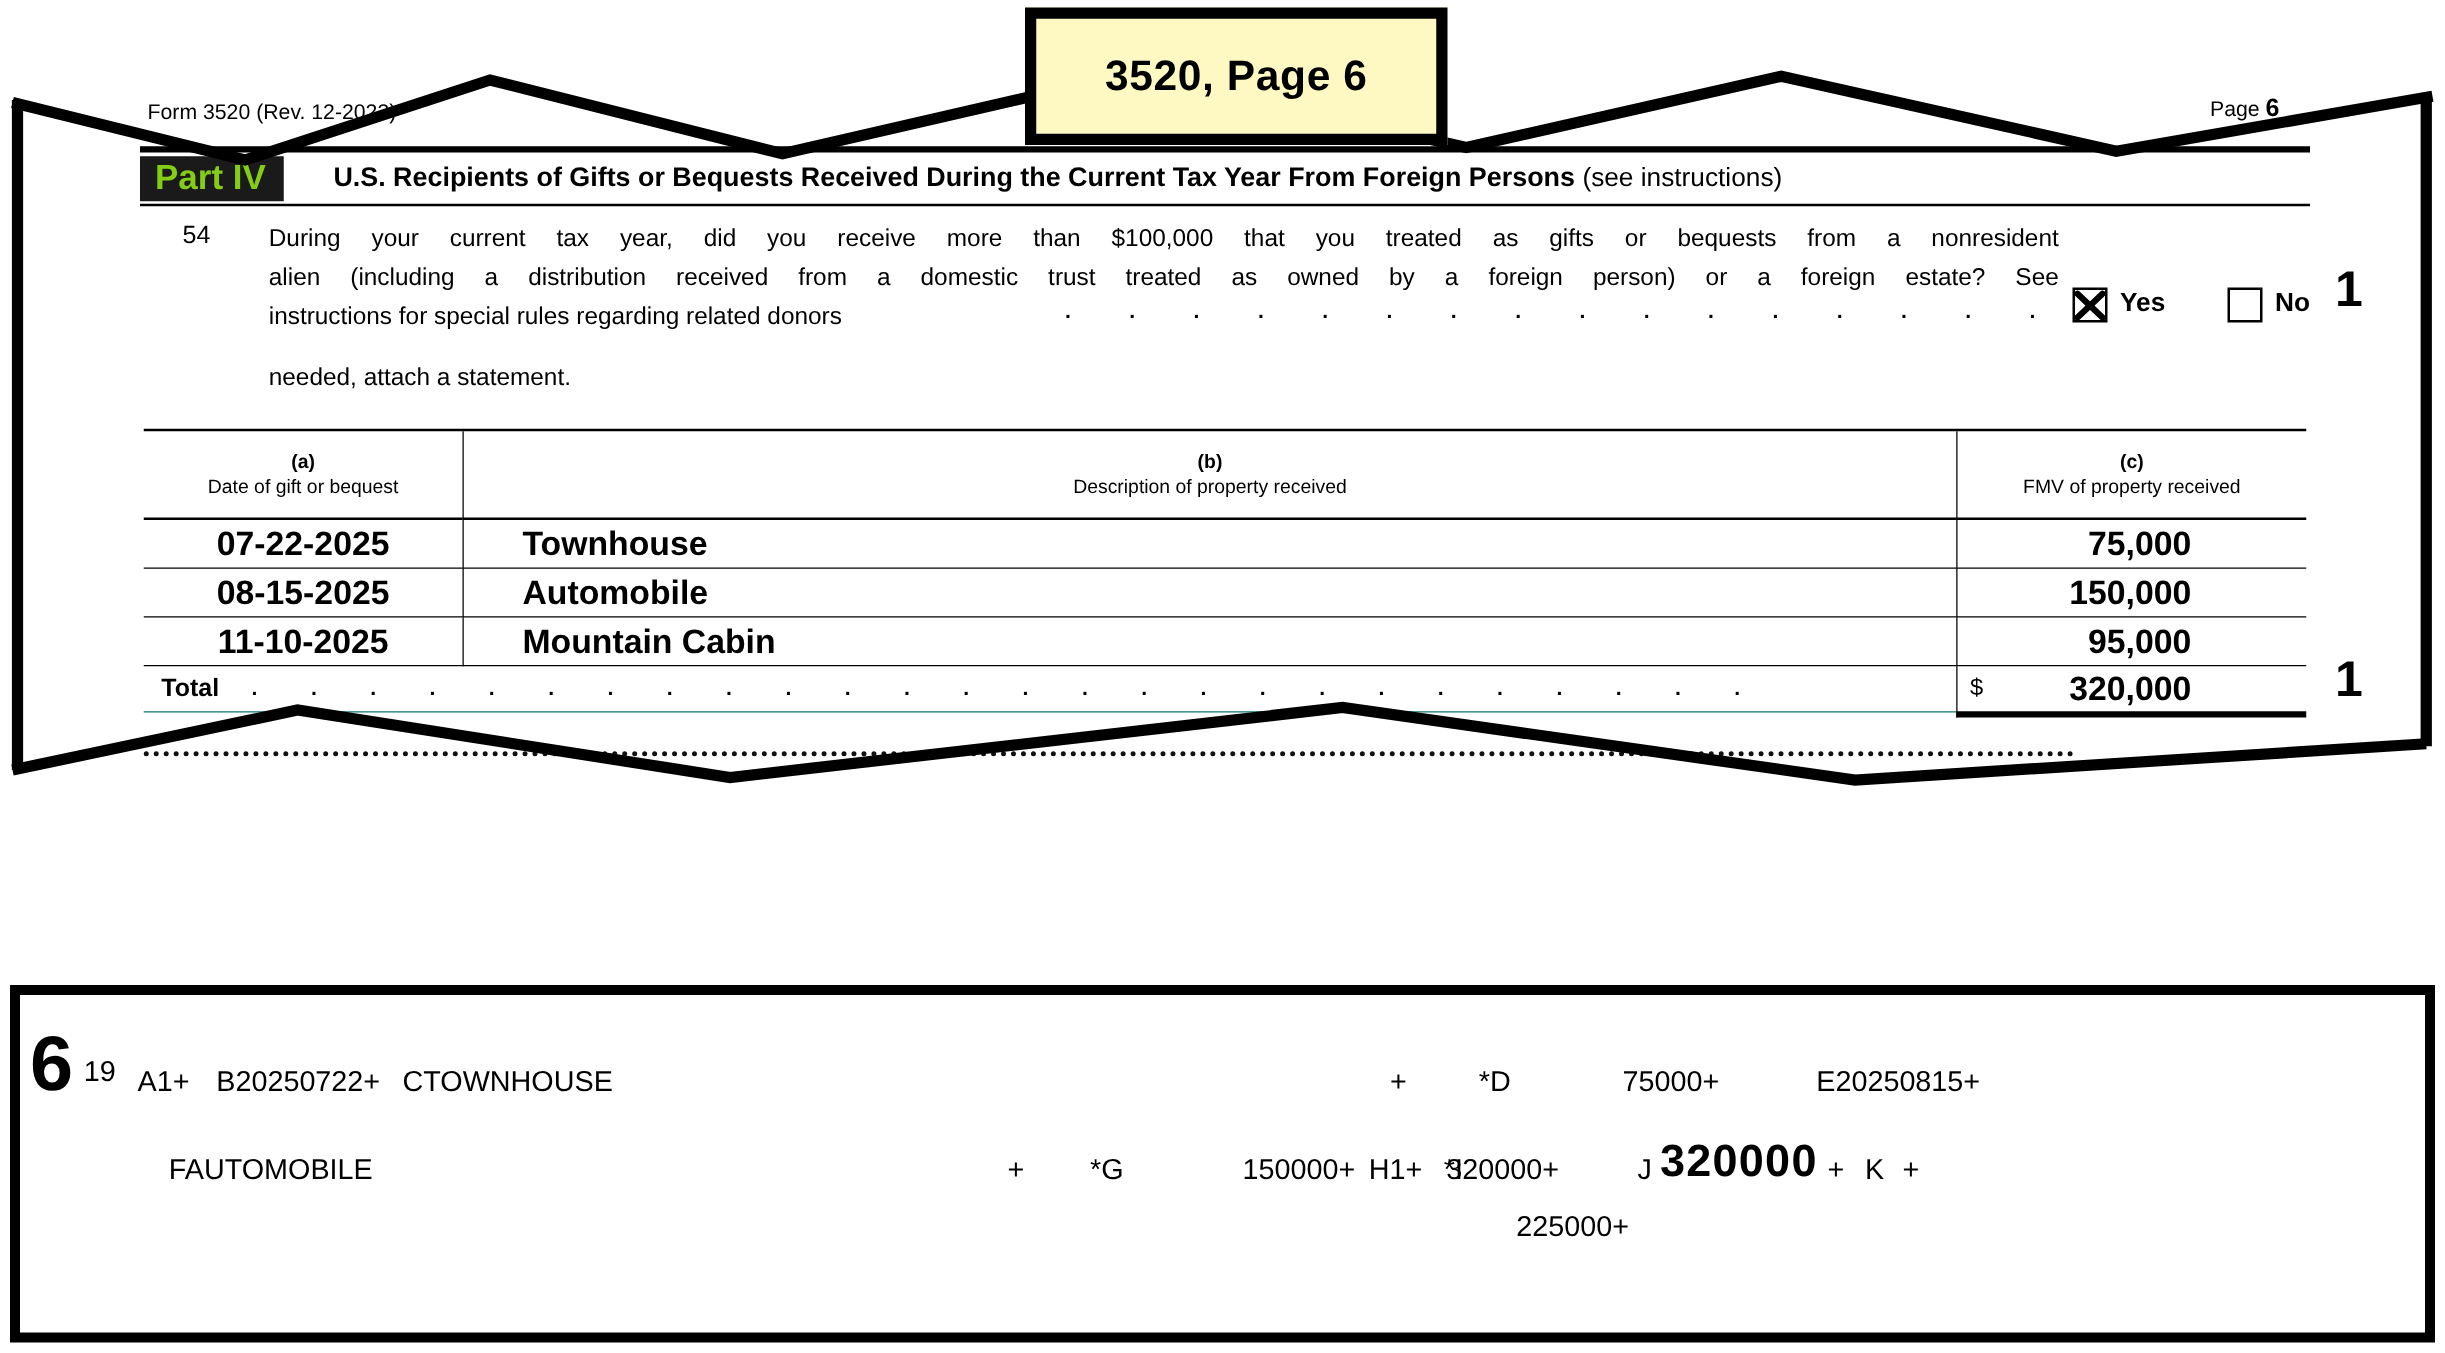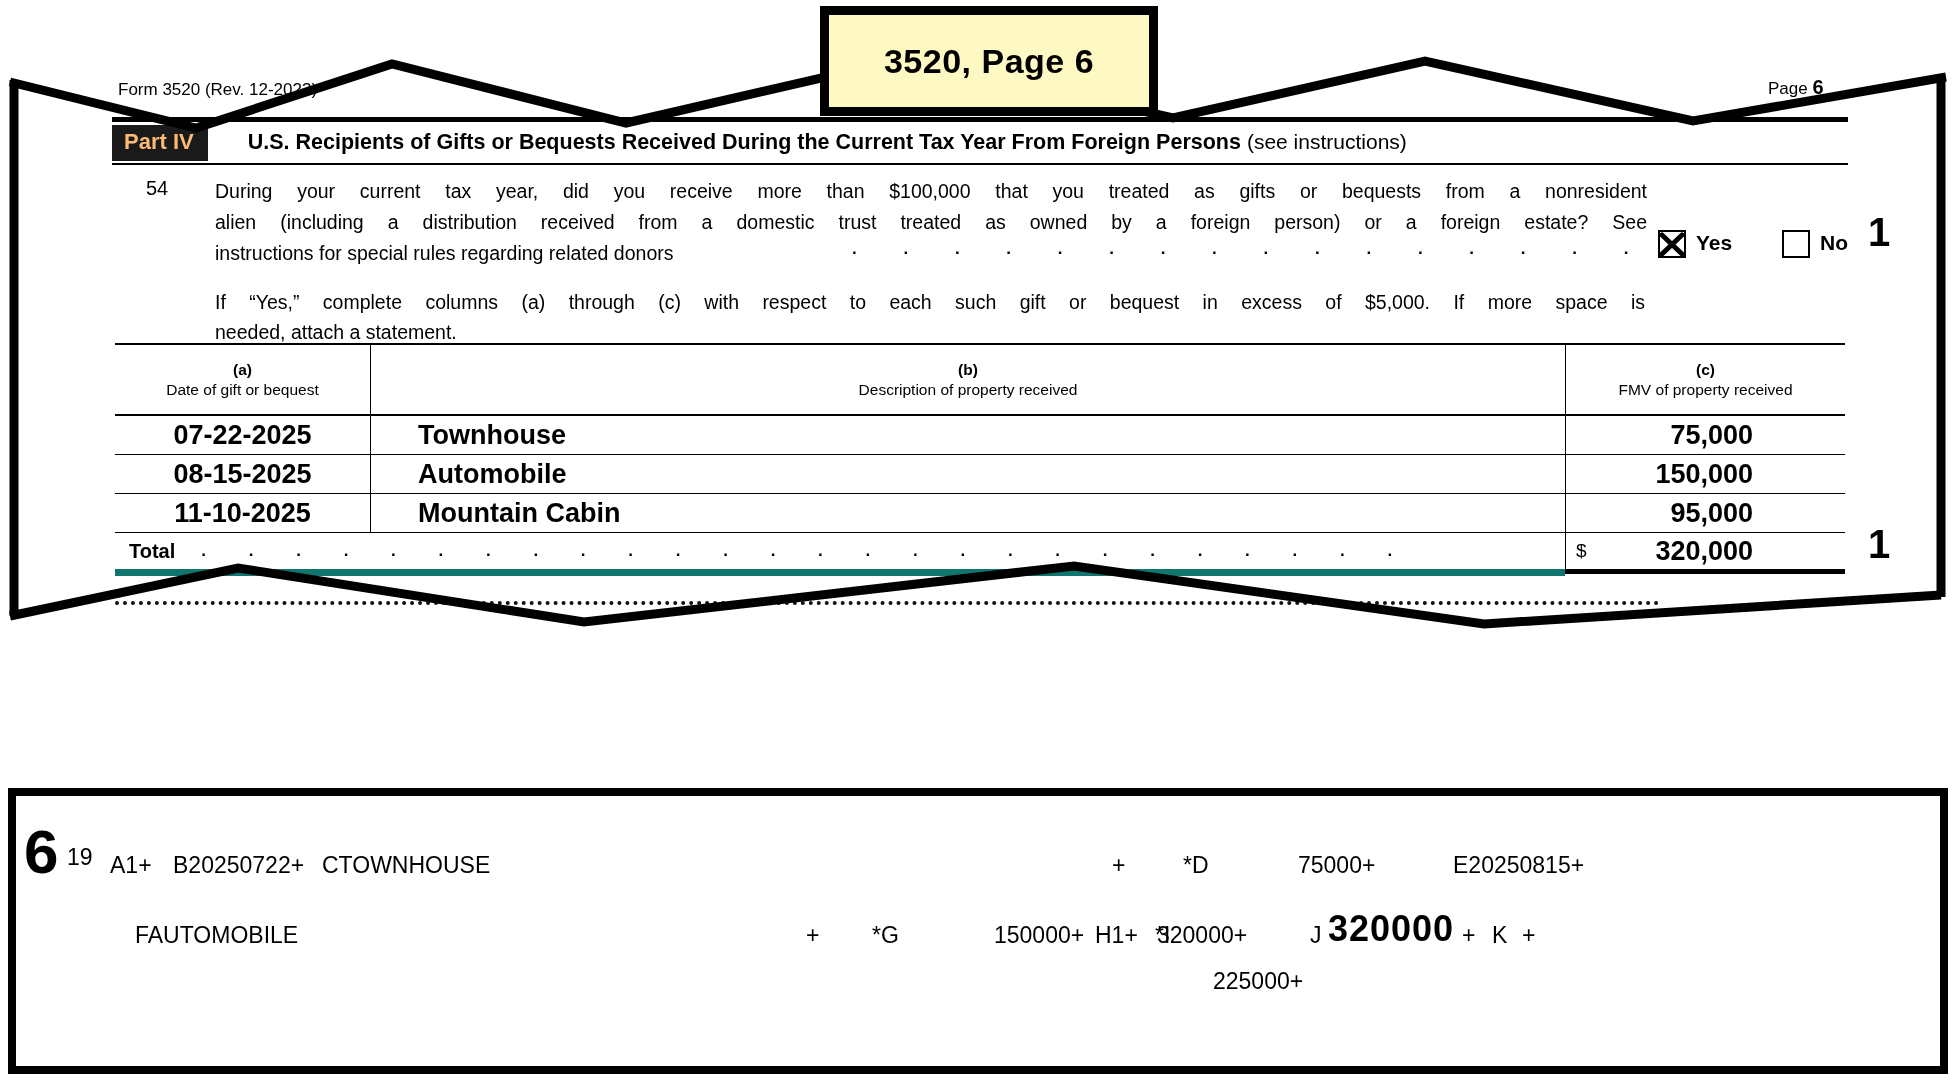--- a/index.html
+++ b/index.html
@@ -22,21 +22,21 @@
 
   
   #form-id{left:118px;top:80px;font-size:17px;z-index:1;}
   #page-num{left:1768px;top:76px;font-size:17px;z-index:1;}
   #page-num b{font-size:20px;font-weight:bold;}
 
   
   #part-bar{left:112px;top:117px;width:1736px;height:41px;z-index:1;
     border-top:5px solid #000;border-bottom:2px solid #000;background:#fff;
     display:flex;align-items:center;}
-  #part-chip{background:#1a1a1a;color:#fdba74;font-weight:bold;font-size:22px;
+  #part-chip{background:#1a1a1a;color:#84cc16;font-weight:bold;font-size:28px;
     padding:3px 14px 5px 12px;margin-right:40px;height:28px;line-height:28px;}
   #part-title{font-weight:bold;font-size:21.5px;}
   #part-title .suffix{font-weight:normal;font-size:21px;}
 
   
   #q54-num{left:146px;top:177px;font-size:20px;font-weight:normal;z-index:1;}
   #q54-text{left:215px;top:176px;width:1432px;font-size:19.5px;line-height:31px;z-index:1;}
   .jline{text-align:justify;text-align-last:justify;}
   #q54-dots{left:852px;top:239px;width:792px;overflow:hidden;font-size:17px;font-weight:bold;
     word-spacing:42px;z-index:1;}
@@ -57,21 +57,21 @@
     display:grid;grid-template-columns:255px 1195px 280px;}
   .th{border-bottom:2px solid #000;height:69px;display:flex;flex-direction:column;
     align-items:center;justify-content:center;font-size:15.5px;line-height:20px;}
   .th .letter{font-weight:bold;}
   .col-b,.col-c{border-left:1.5px solid #000;}
   .td{height:38px;border-bottom:1.5px solid #000;font-size:27px;font-weight:bold;
     display:flex;align-items:center;}
   .td.date{justify-content:center;}
   .td.desc{padding-left:47px;}
   .td.fmv{justify-content:flex-end;padding-right:92px;}
-  #total-left{grid-column:1 / 3;height:36px;border-bottom:7px solid #0f766e;
+  #total-left{grid-column:1 / 3;height:36px;border-bottom:1px solid #0f766e;
     display:flex;align-items:center;overflow:hidden;}
   #total-label{font-size:20px;font-weight:bold;padding-left:14px;padding-right:26px;}
   #total-dots{font-size:17px;font-weight:bold;word-spacing:38px;white-space:nowrap;overflow:hidden;flex:1;}
   #total-right{height:36px;border-left:1.5px solid #000;border-bottom:5px solid #000;
     display:flex;align-items:center;}
   #total-currency{font-size:19px;padding-left:10px;}
   #total-value{font-size:27px;font-weight:bold;margin-left:auto;padding-right:92px;}
 
   
   #row-remnant{left:115px;top:601px;width:1545px;height:0;border-top:4px dotted #111;z-index:1;}
@@ -114,21 +114,20 @@
       <line x1="6" y1="7" x2="26" y2="26" stroke="#000" stroke-width="5" stroke-linecap="round"></line>
       <line x1="26" y1="7" x2="6" y2="26" stroke="#000" stroke-width="5" stroke-linecap="round"></line>
     </svg>
   </div>
   <div id="yes-label" class="abs cb-label">Yes</div>
   <div id="no-box" class="abs checkbox"></div>
   <div id="no-label" class="abs cb-label">No</div>
   <div id="margin-ref-1" class="abs margin-ref">1</div>
 
   <div id="q54-note" class="abs">
-    <div class="jline">If “Yes,” complete columns (a) through (c) with respect to each such gift or bequest in excess of $5,000. If more space is</div>
     <div>needed, attach a statement.</div>
   </div>
 
   <div id="gift-table" class="abs">
     <div class="th col-a">
       <span class="letter">(a)</span>
       <span>Date of gift or bequest</span>
     </div>
     <div class="th col-b">
       <span class="letter">(b)</span>

